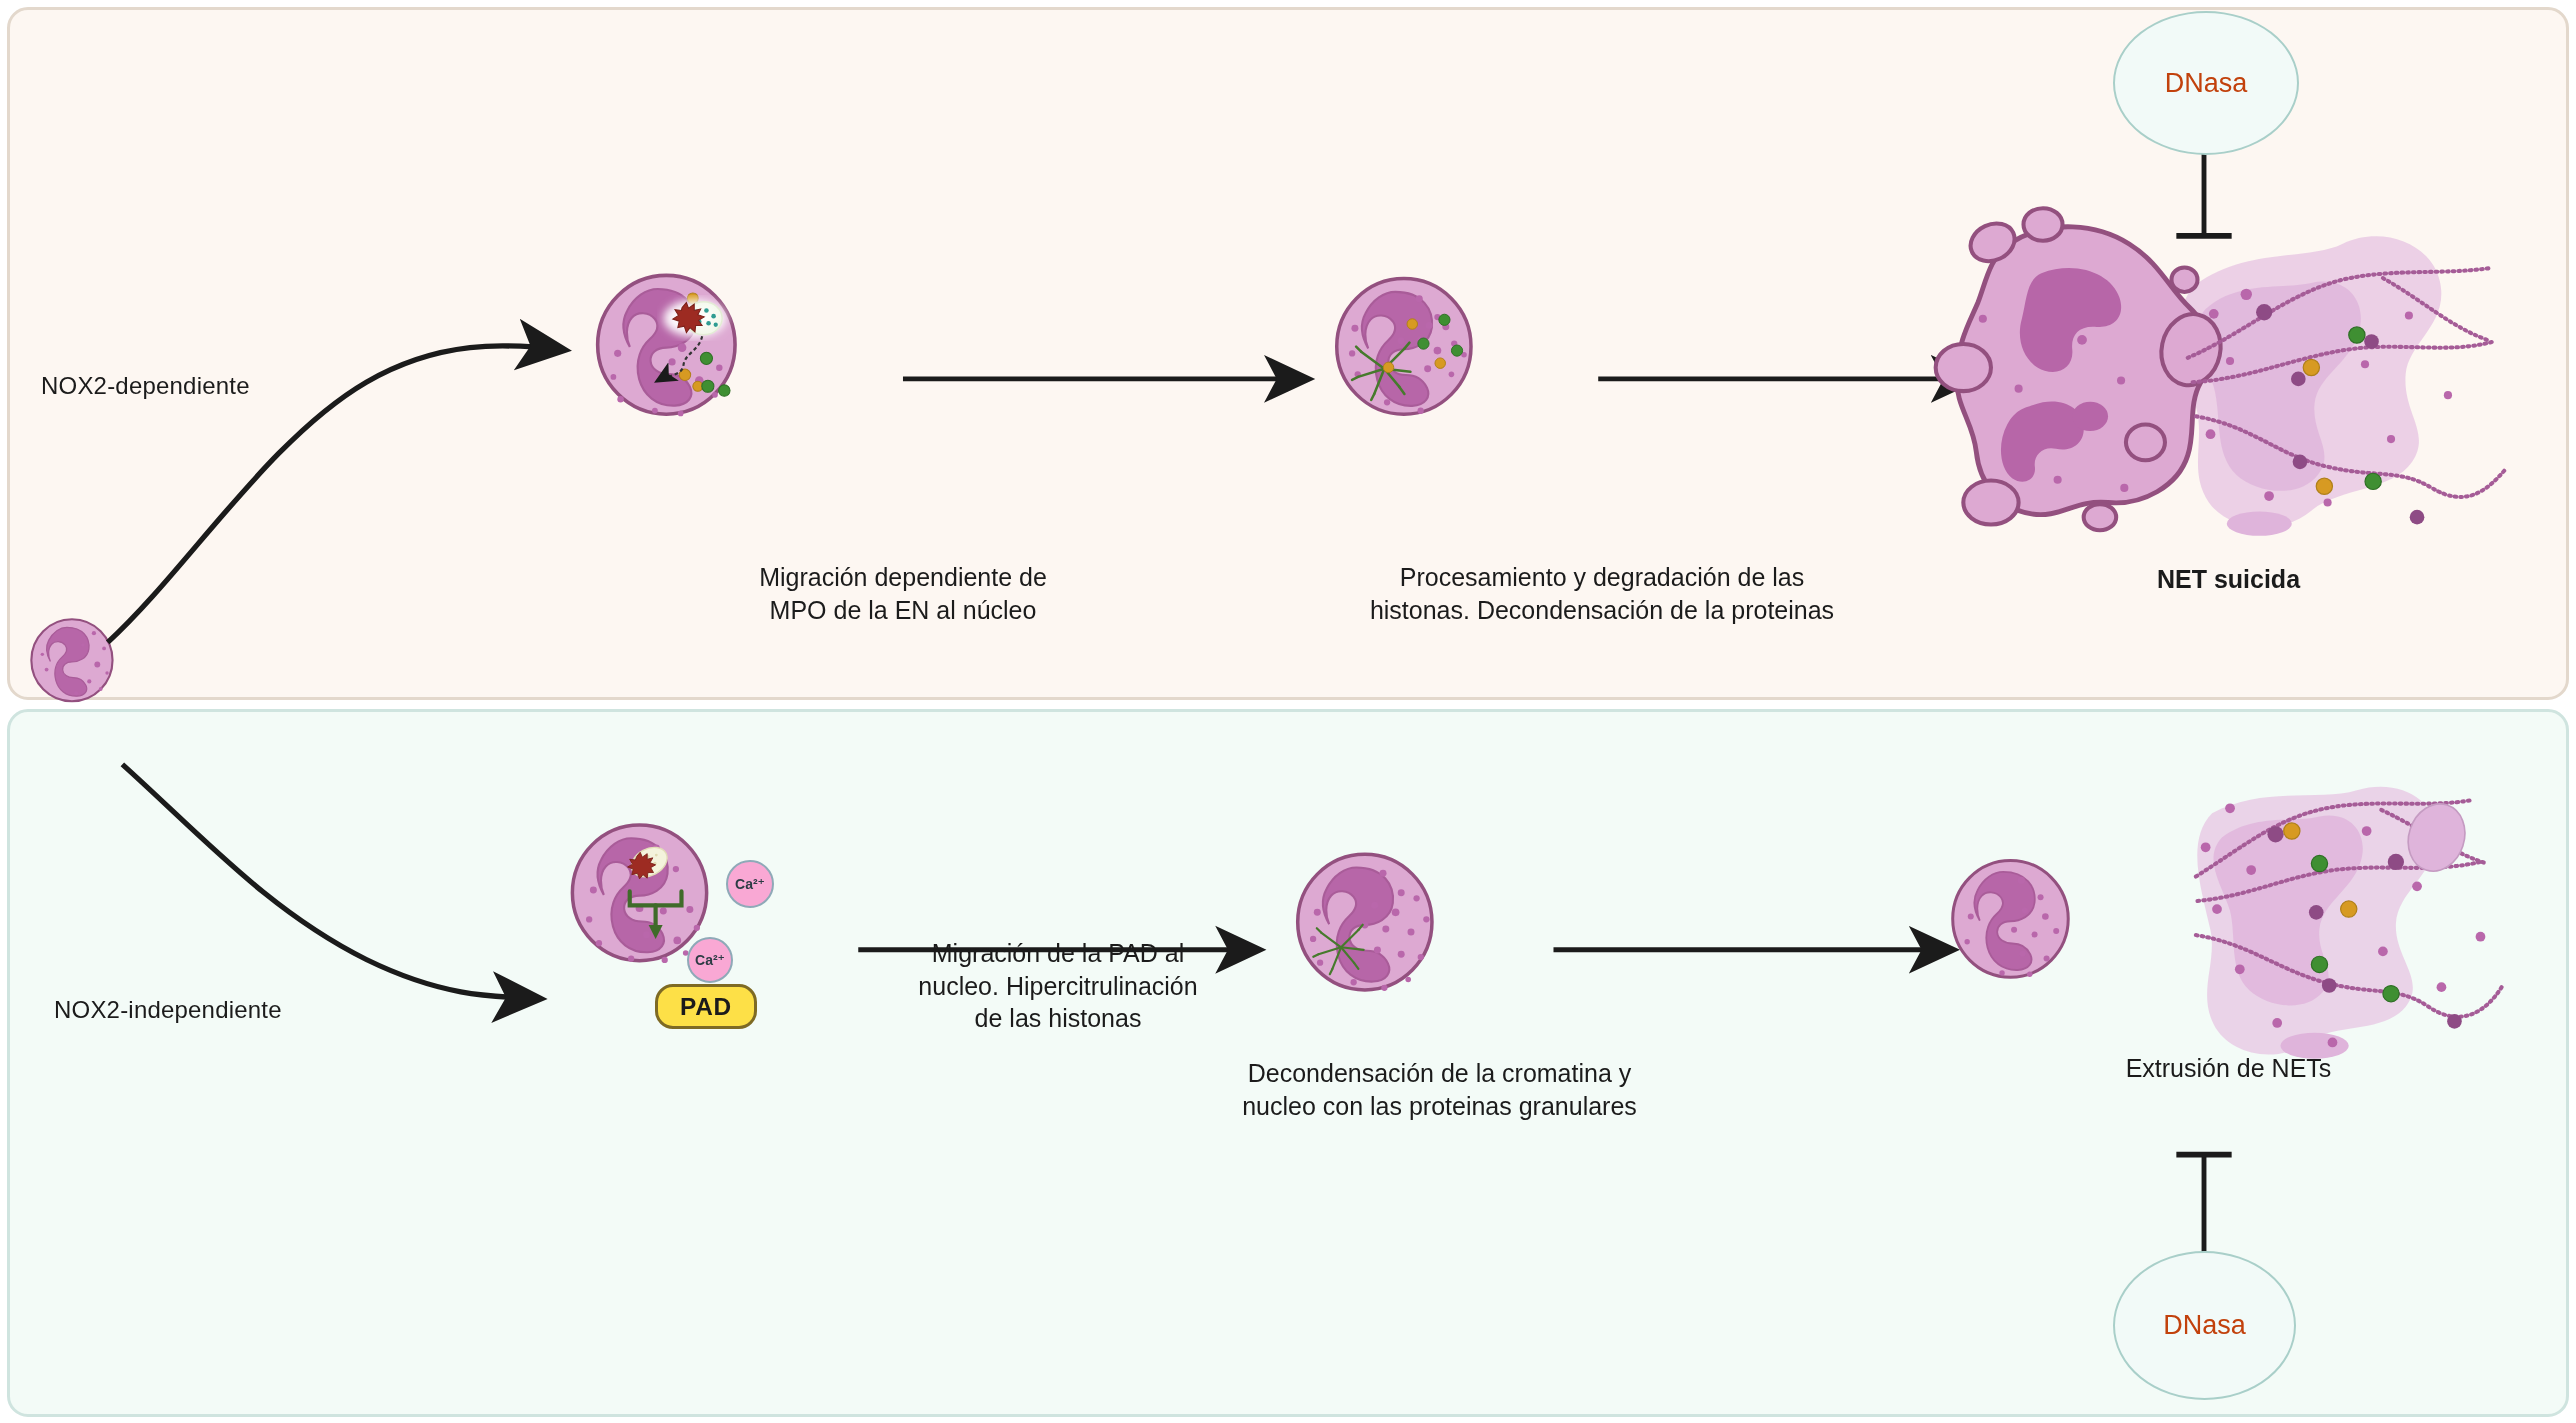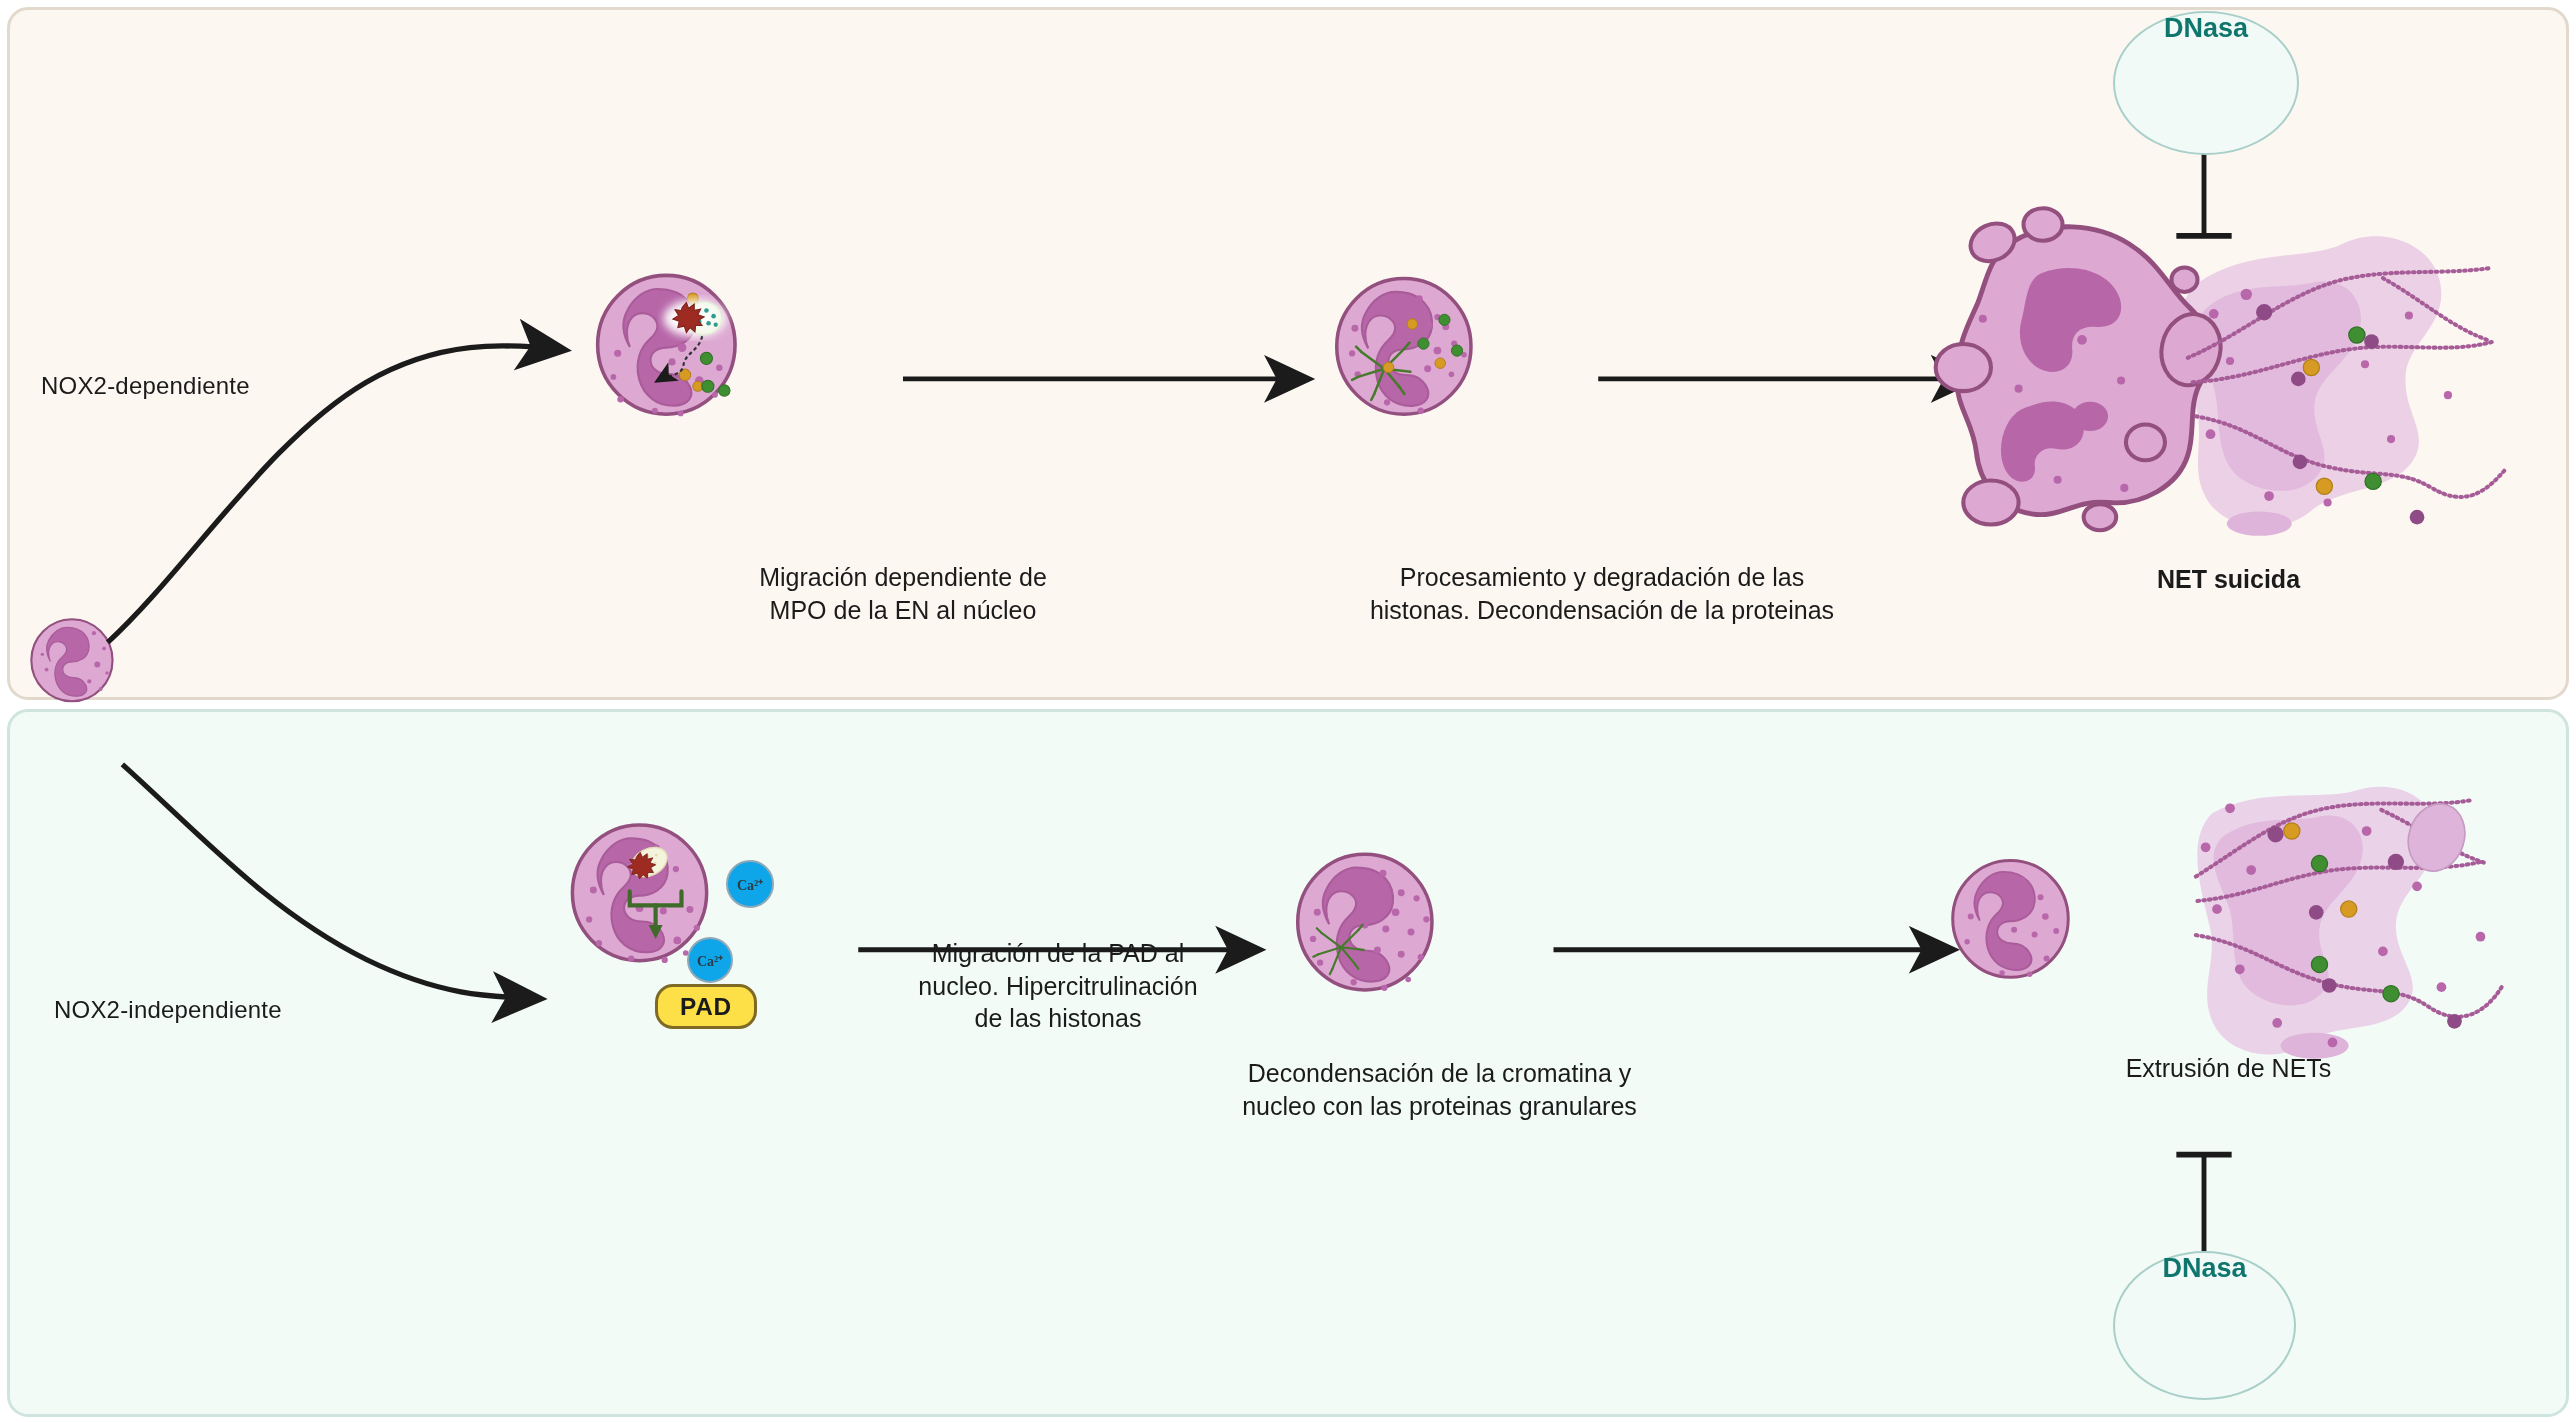--- a/index.html
+++ b/index.html
@@ -11,30 +11,30 @@
   #panel-top{left:6.5px;top:6.5px;width:2562px;height:693px;background:#fdf7f2;border:3.3px solid #e3d8cc;}
   #panel-bottom{left:6.5px;top:709px;width:2562px;height:708px;background:#f3fbf7;border:3.3px solid #cfe4df;}
 
   .layer{position:absolute;left:0;top:0;width:2576px;height:1423px;pointer-events:none;}
 
   .label{position:absolute;color:#1b1b1b;line-height:1.30;white-space:pre-line;}
   .pathway-label{font-size:24px;letter-spacing:0.2px;}
   .step-label{font-size:25px;text-align:center;}
   .step-label.bold{font-weight:bold;}
 
-  .dnasa-node{position:absolute;display:flex;justify-content:center;
-    border:2.4px solid #a9cfc9;background:#f2faf8;border-radius:50%;font-size:27px;color:#0f766e;font-weight:bold;}
+  .dnasa-node{position:absolute;display:flex;align-items:center;justify-content:center;
+    border:2.4px solid #a9cfc9;background:#f2faf8;border-radius:50%;font-size:27px;color:#c2410c;}
 
   .pad-badge{position:absolute;display:flex;align-items:center;justify-content:center;
     background:#fde047;border:3.3px solid #7e6a24;border-radius:18px;
     font-size:24.4px;font-weight:bold;color:#1b1b1b;letter-spacing:0.8px;}
 
   .ion-badge{position:absolute;display:flex;align-items:center;justify-content:center;
-    background:#0ea5e9;border:2.4px solid #8fa9b8;border-radius:50%;
-    font-size:14px;color:#2c3b44;font-weight:bold;font-family:Liberation Serif, serif;}
+    background:#f9a8d4;border:2.4px solid #8fa9b8;border-radius:50%;
+    font-size:14px;color:#2c3b44;font-weight:bold;}
 </style>
 </head>
 <body>
 
 <div id="stage">
 
   <div class="panel" id="panel-top"></div>
   <div class="panel" id="panel-bottom"></div>
 
   <svg class="layer" viewBox="0 0 3167 1750" xmlns="http://www.w3.org/2000/svg">

